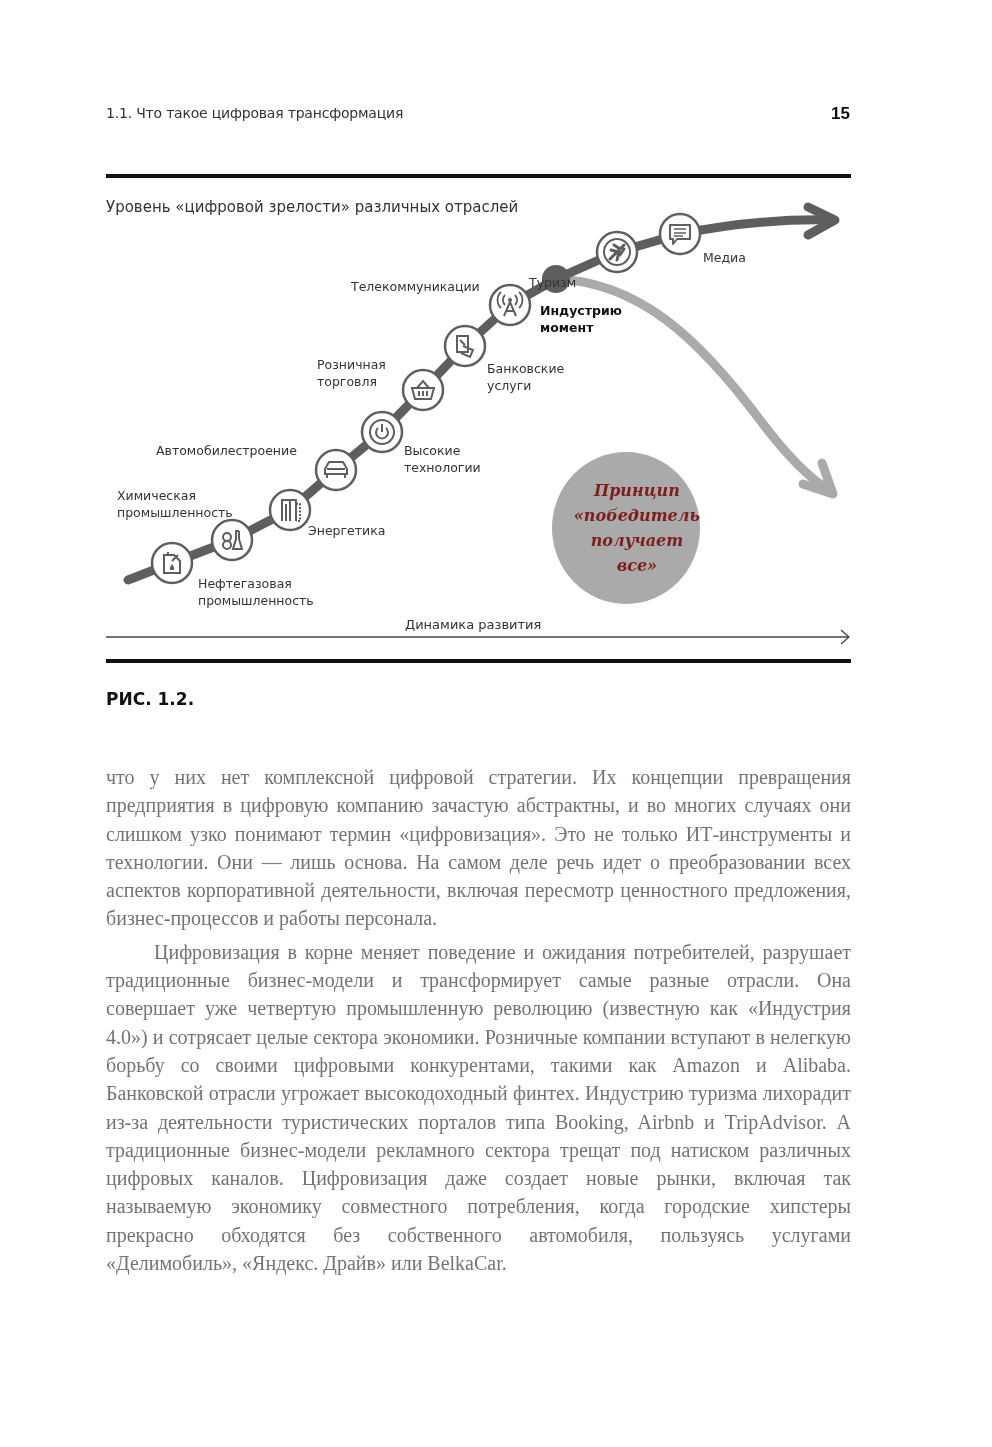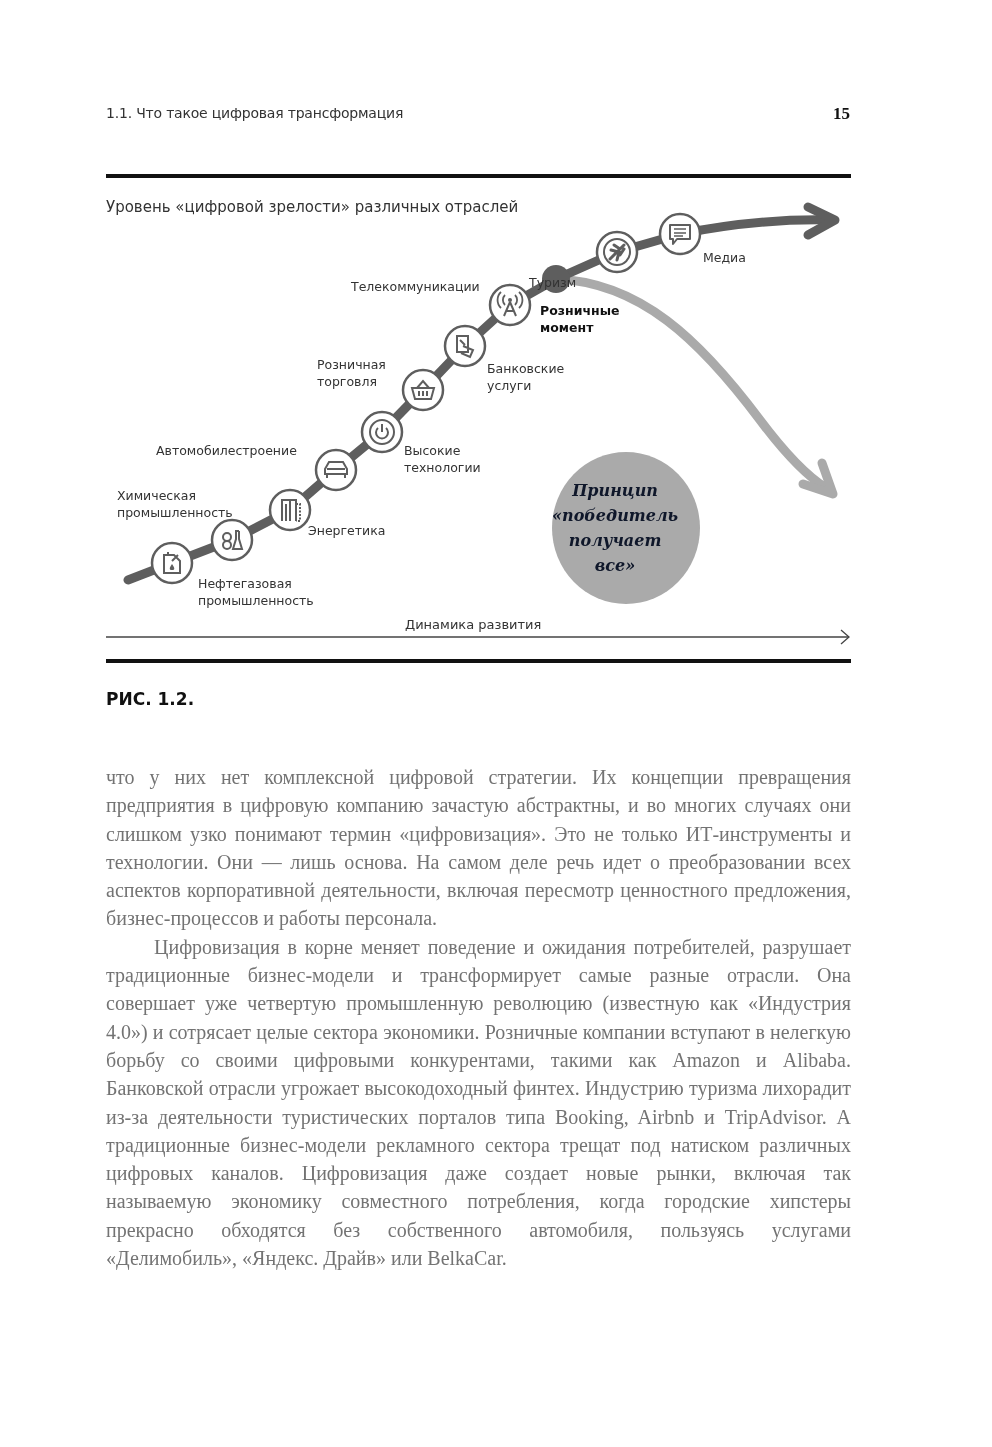--- a/index.html
+++ b/index.html
@@ -1,32 +1,32 @@
 <!DOCTYPE html>
 <html><head>
 <meta charset="utf-8">
 <style>
   html, body { margin: 0; padding: 0; background: #ffffff; }
   body { width: 992px; height: 1447px; position: relative; overflow: hidden; font-family: "Liberation Serif", serif; color: #222; }
   .running-head { position: absolute; left: 106px; top: 105px; font-family: "DejaVu Sans", sans-serif; font-size: 14px; color: #333; letter-spacing: -0.2px; }
-  .page-number { position: absolute; right: 142px; top: 104px; font-family: Liberation Serif, serif; font-weight: bold; font-size: 17px; color: #111; }
+  .page-number { position: absolute; right: 142px; top: 104px; font-family: Liberation Sans, sans-serif; font-weight: bold; font-size: 17px; color: #111; }
   .rule { position: absolute; left: 106px; width: 745px; height: 4px; background: #111; }
   .figure { position: absolute; left: 0; top: 0; width: 992px; height: 700px; padding-left: 39px; }
   .figure svg { position: absolute; left: 0; top: 0; }
   .fig-title { position: absolute; left: 106px; top: 198px; font-family: "DejaVu Sans", sans-serif; font-size: 15px; color: #333; }
   .lbl { position: absolute; font-family: "DejaVu Sans", sans-serif; font-size: 12.5px; color: #333; line-height: 17px; white-space: nowrap; }
   .lbl-bold { font-weight: bold; color: #111; }
   .axis-label { position: absolute; left: 405px; top: 617px; font-family: "DejaVu Sans", sans-serif; font-size: 13px; color: #333; }
-  .principle { position: absolute; left: 552px; top: 452px; width: 148px; height: 152px; border-radius: 50%; background: #aaaaaa; display: flex; align-items: center; justify-content: flex-start; text-align: center; font-family: "DejaVu Serif", serif; font-style: italic; font-weight: bold; font-size: 16px; line-height: 25px; color: #0f172a; }
+  .principle { position: absolute; left: 552px; top: 452px; width: 148px; height: 152px; border-radius: 50%; background: #aaaaaa; display: flex; align-items: center; justify-content: flex-end; text-align: center; font-family: "DejaVu Serif", serif; font-style: italic; font-weight: bold; font-size: 16px; line-height: 25px; color: #7f1d1d; }
   .caption { position: absolute; left: 106px; top: 688px; width: 745px; display: flex; }
   .caption-num { font-family: "DejaVu Sans", sans-serif; font-weight: bold; font-size: 17px; color: #111; width: 108px; flex-shrink: 0; padding-top: 1px; }
   .caption-text { font-family: "DejaVu Sans", sans-serif; font-size: 18px; line-height: 25px; color: #222; }
   .body-text { position: absolute; left: 106px; top: 763px; width: 745px; font-family: "Liberation Serif", serif; font-size: 20px; line-height: 28.3px; color: #737373; text-align: justify; hyphens: manual; }
   .body-text p { margin: 0; }
-  .body-text p.indent { text-indent: 48px; }
+  .body-text p.indent { text-indent: 48px; margin-top: 5px; }
 </style>
 </head>
 <body>
 
 <div class="running-head">1.1.  Что такое цифровая трансформация</div>
 <div class="page-number">15</div>
 
 <div class="rule" style="top:174px;"></div>
 
 <div class="figure">
@@ -108,21 +108,21 @@
   <div class="lbl" style="left:117px; top:487px;"><span>Химическая</span><br><span>промышленность</span></div>
   <div class="lbl" style="left:308px; top:522px;">Энергетика</div>
   <div class="lbl" style="left:156px; top:442px;">Автомобилестроение</div>
   <div class="lbl" style="left:404px; top:442px;"><span>Высокие</span><br><span>технологии</span></div>
   <div class="lbl" style="left:317px; top:356px;"><span>Розничная</span><br><span>торговля</span></div>
   <div class="lbl" style="left:487px; top:360px;"><span>Банковские</span><br><span>услуги</span></div>
   <div class="lbl" style="left:351px; top:278px;">Телекоммуникации</div>
   <div class="lbl" style="left:529px; top:231px;margin-top:43px;">Туризм</div>
   <div class="lbl" style="left:703px; top:249px;">Медиа</div>
 
-  <div class="lbl lbl-bold" style="left:540px; top:302px;"><span>Розничные</span><br><span>момент</span></div>
+  <div class="lbl lbl-bold" style="left:540px; top:302px;"><span>Индустрию</span><br><span>момент</span></div>
 
   <div class="principle">
     <div><span>Принцип</span><br><span>«победитель</span><br><span>получает</span><br><span>все»</span></div>
   </div>
 
   <div class="axis-label">Динамика развития</div>
 </div>
 
 <div class="rule" style="top:659px;"></div>
 

